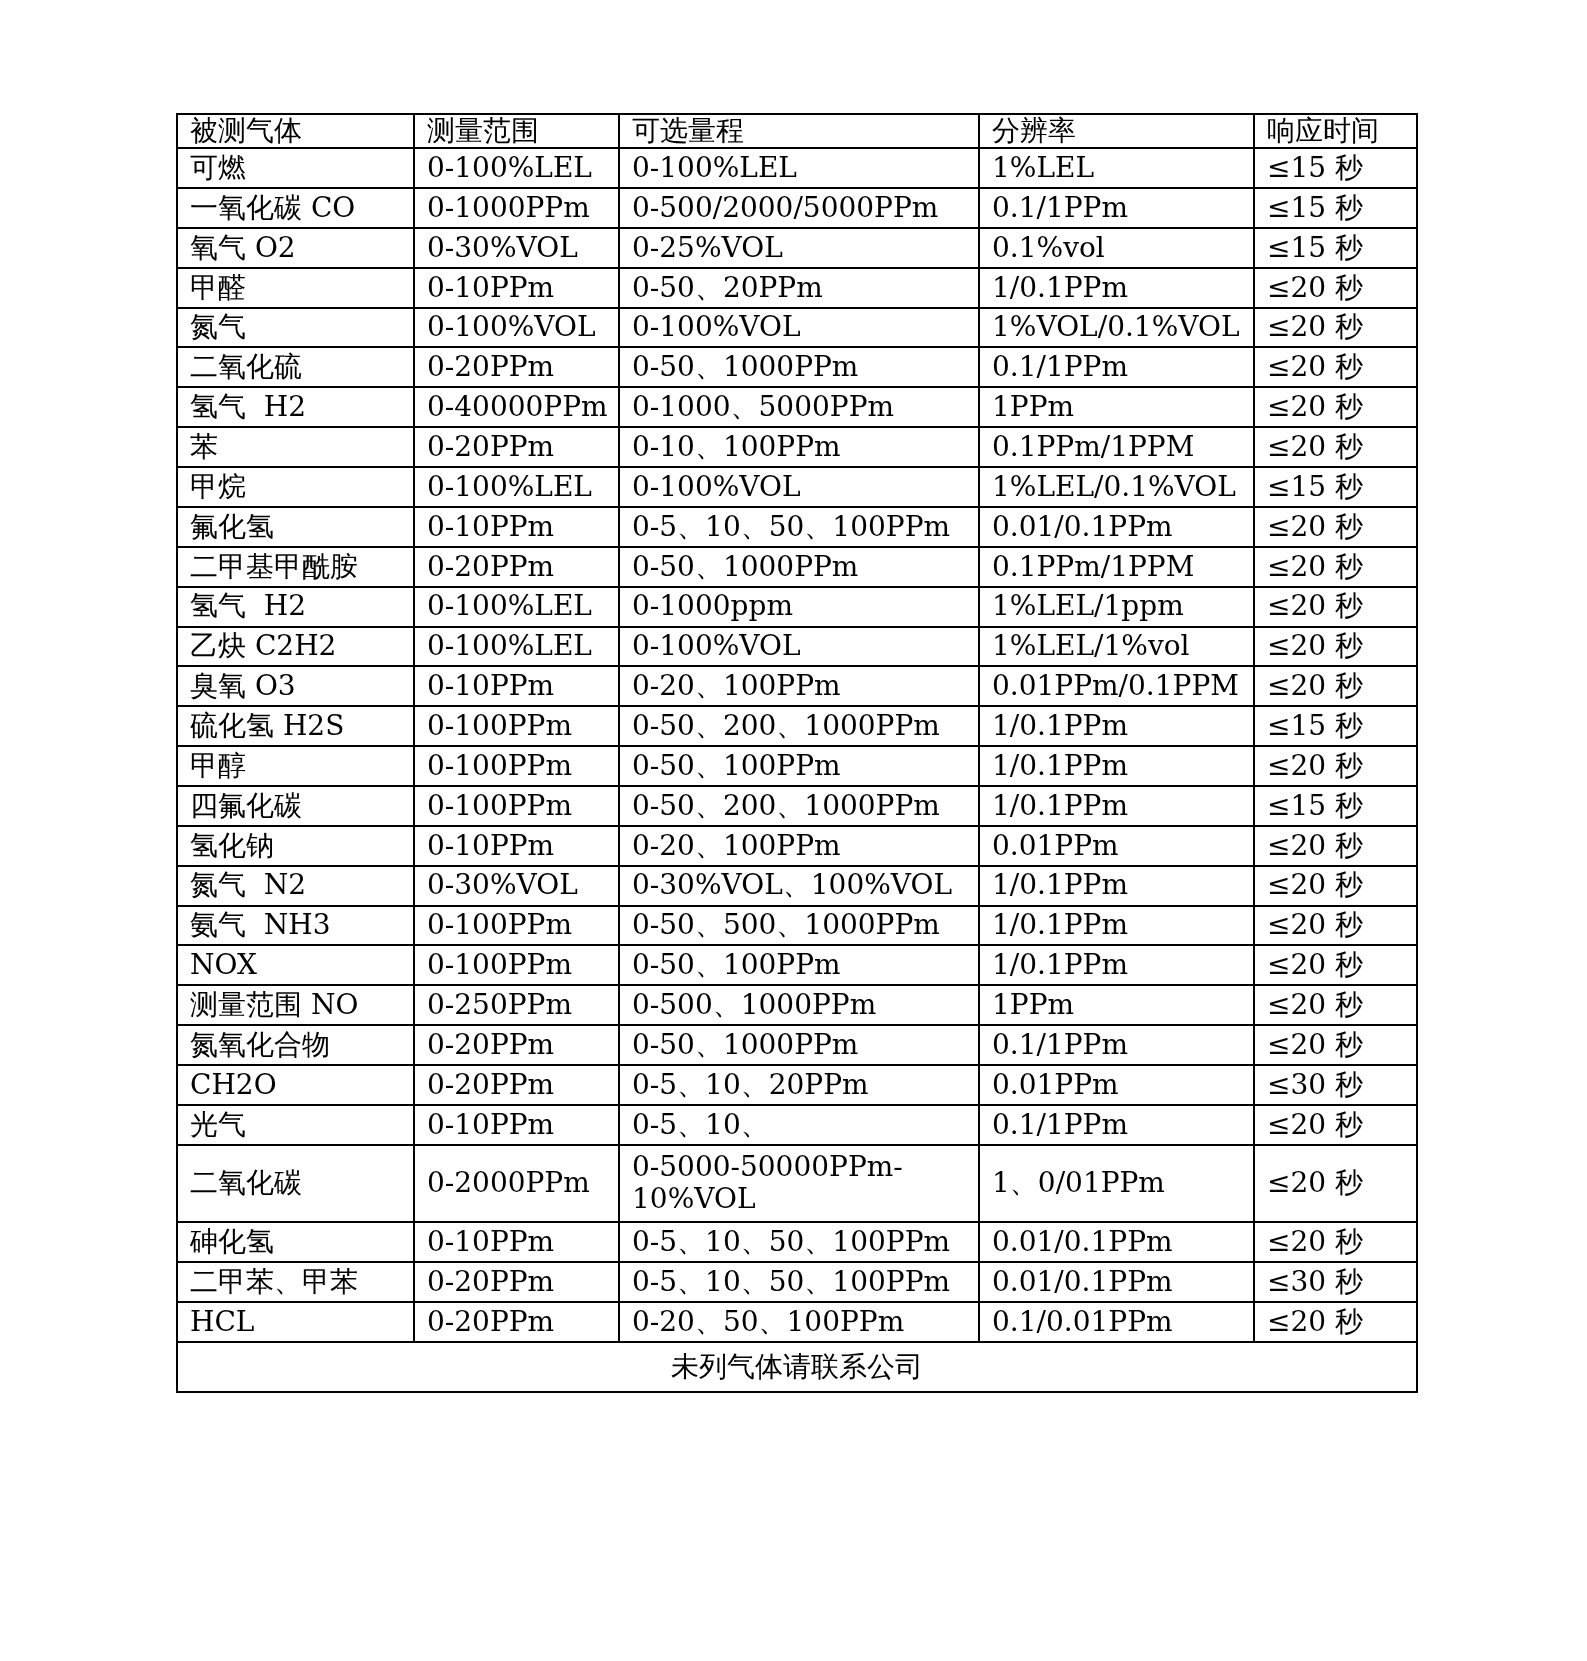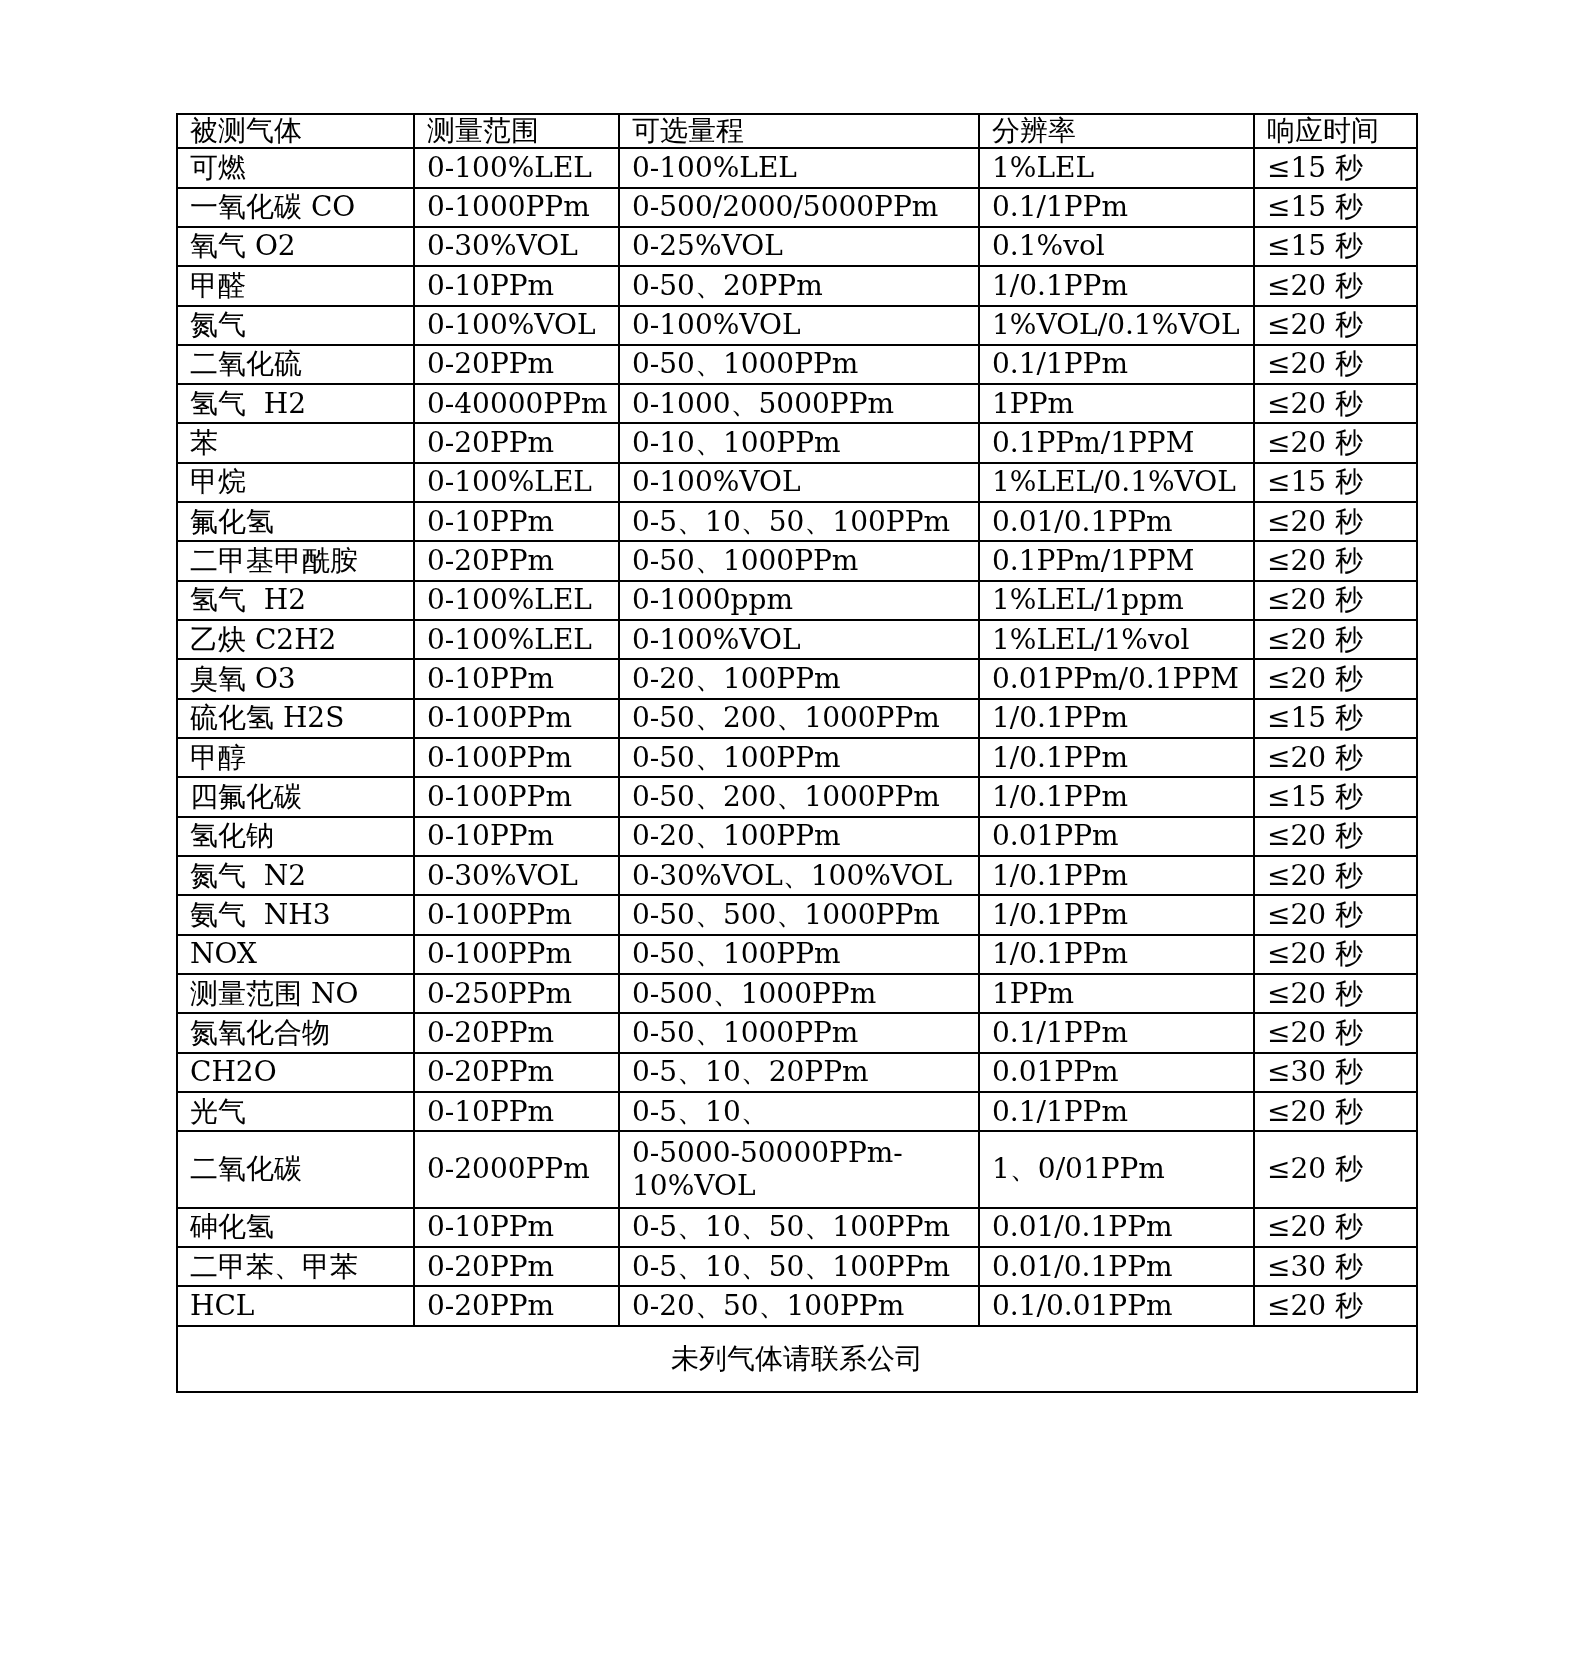--- a/index.html
+++ b/index.html
@@ -30,21 +30,21 @@
     font-weight: normal;
     text-align: left;
     vertical-align: middle;
     padding: 0 4px 0 12px;
     white-space: pre-wrap;
     overflow: hidden;
     line-height: 1.15;
   }
   .spec-table tfoot td {
     text-align: center;
-    padding: 16px;
+    padding: 8px;
   }
 </style>
 </head>
 <body>
 
 <table class="spec-table">
   <colgroup>
     <col style="width:237px">
     <col style="width:205px">
     <col style="width:360px">

